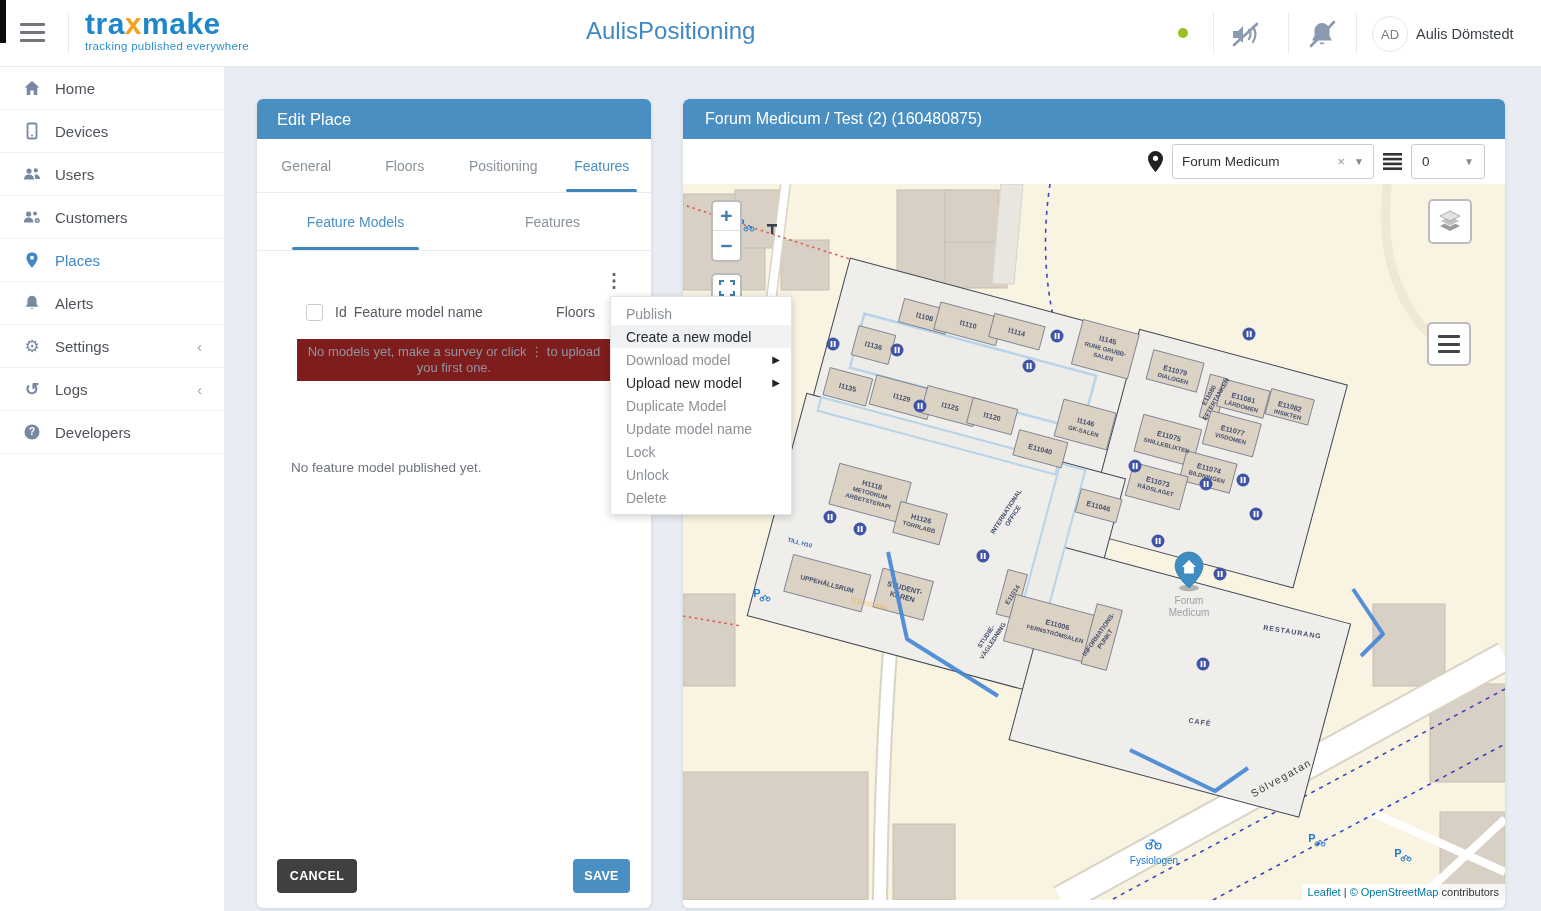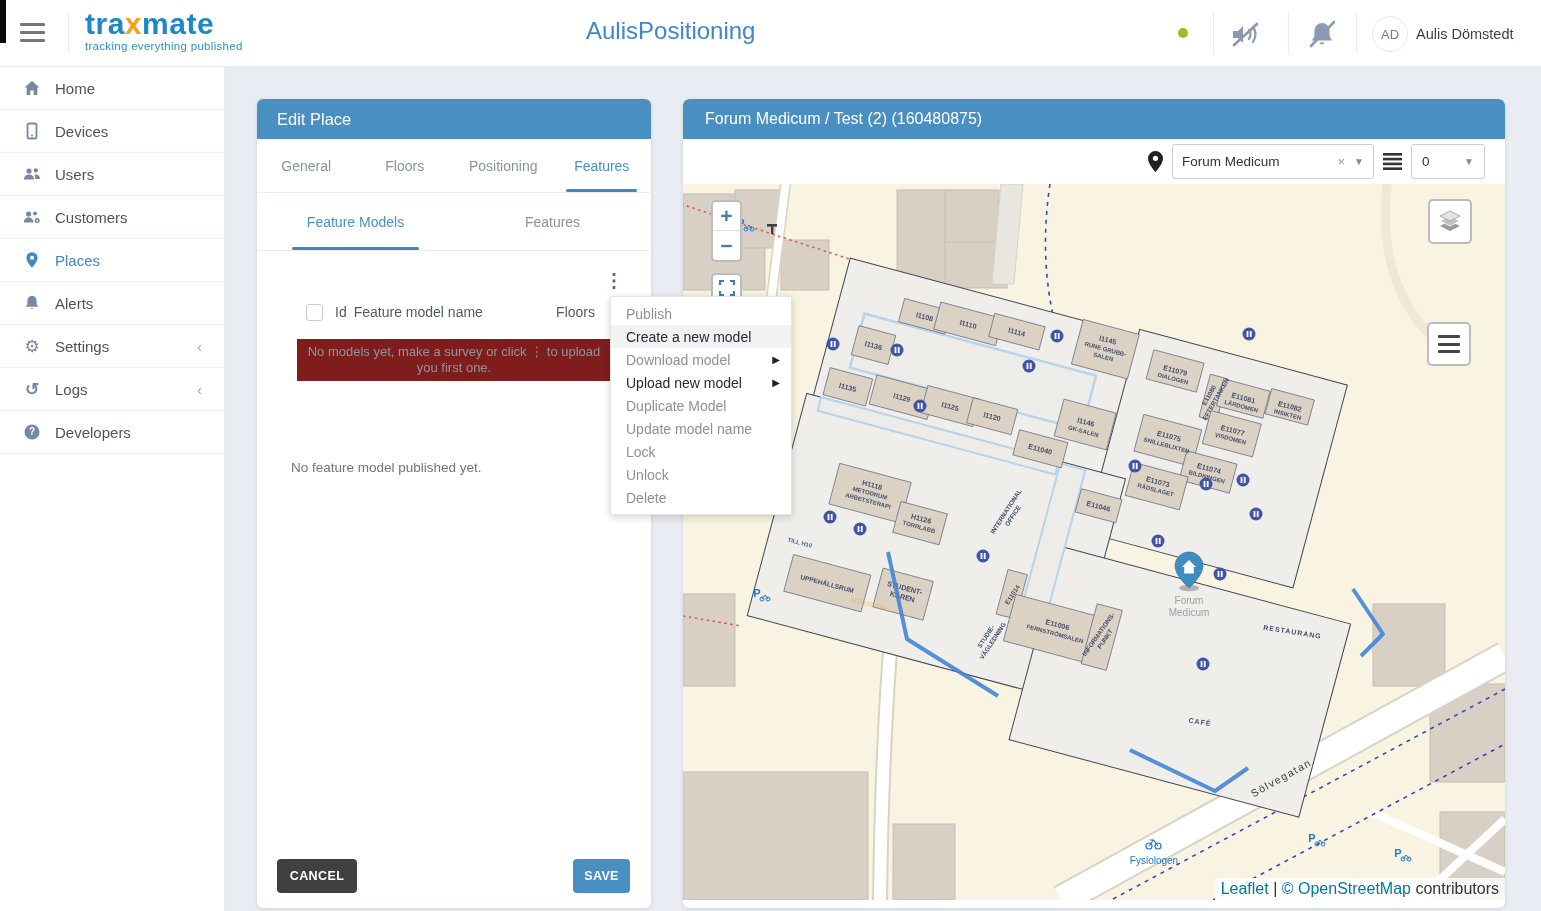--- a/index.html
+++ b/index.html
@@ -100,39 +100,39 @@
   #zoomctl { left:28px; top:16px; width:31px; }
   #zoomctl .zb { width:100%; height:29px; display:flex; align-items:center; justify-content:center;
     font-size:21px; color:#3f7fae; cursor:pointer; font-weight:bold;}
   #zoomctl .zb:first-child { border-bottom:1px solid #e0e0e0; }
   #fsctl { left:28px; top:89px; width:31px; height:30px; display:flex; align-items:center; justify-content:center; cursor:pointer;}
   #layersctl { left:745px; top:15px; width:44px; height:45px; display:flex; align-items:center; justify-content:center; cursor:pointer;}
   #menuctl { left:744px; top:138px; width:44px; height:44px; display:flex; flex-direction:column;
     align-items:center; justify-content:center; gap:4.5px; cursor:pointer;}
   #menuctl span { display:block; width:22px; height:3px; background:#444; border-radius:1px;}
   #attrib { position:absolute; right:0; bottom:0; background:rgba(255,255,255,.82); padding:2px 6px;
-    font-size:16px; color:#333; z-index:10;}
+    font-size:11px; color:#333; z-index:10;}
   #attrib .lnk { color:#0078a8; }
 </style>
 </head>
 <body>
 
 <div id="stage">
   <div id="edge-artifact"></div>
 
   <div id="topbar">
     <div id="hamburger">
         <span></span>
         <span></span>
         <span></span>
       </div>
     <div class="vdiv" style="left:68px"></div>
     <div id="logo">
-      <div class="brand"><span>tra</span><span class="x">x</span><span>mate</span></div>
-      <div class="tag">tracking everything published</div>
+      <div class="brand"><span>tra</span><span class="x">x</span><span>make</span></div>
+      <div class="tag">tracking published everywhere</div>
     </div>
     <div id="app-title">AulisPositioning</div>
     <div id="status-dot"></div>
     <div class="vdiv" style="left:1213px"></div>
     <svg class="hdr-icon" style="left:1229px" viewBox="0 0 34 32">
       <path d="M14 8 L9 13 H4 v7 h5 l5 5 z" fill="#8b99b1"></path>
       <path d="M20 12 q3 4 0 9 M24 9 q5 7 0 15" stroke="#8b99b1" stroke-width="2.2" fill="none" stroke-linecap="round"></path>
       <line x1="5" y1="27" x2="28" y2="6" stroke="#8b99b1" stroke-width="2.6" stroke-linecap="round"></line>
     </svg>
     <div class="vdiv" style="left:1288px"></div>

